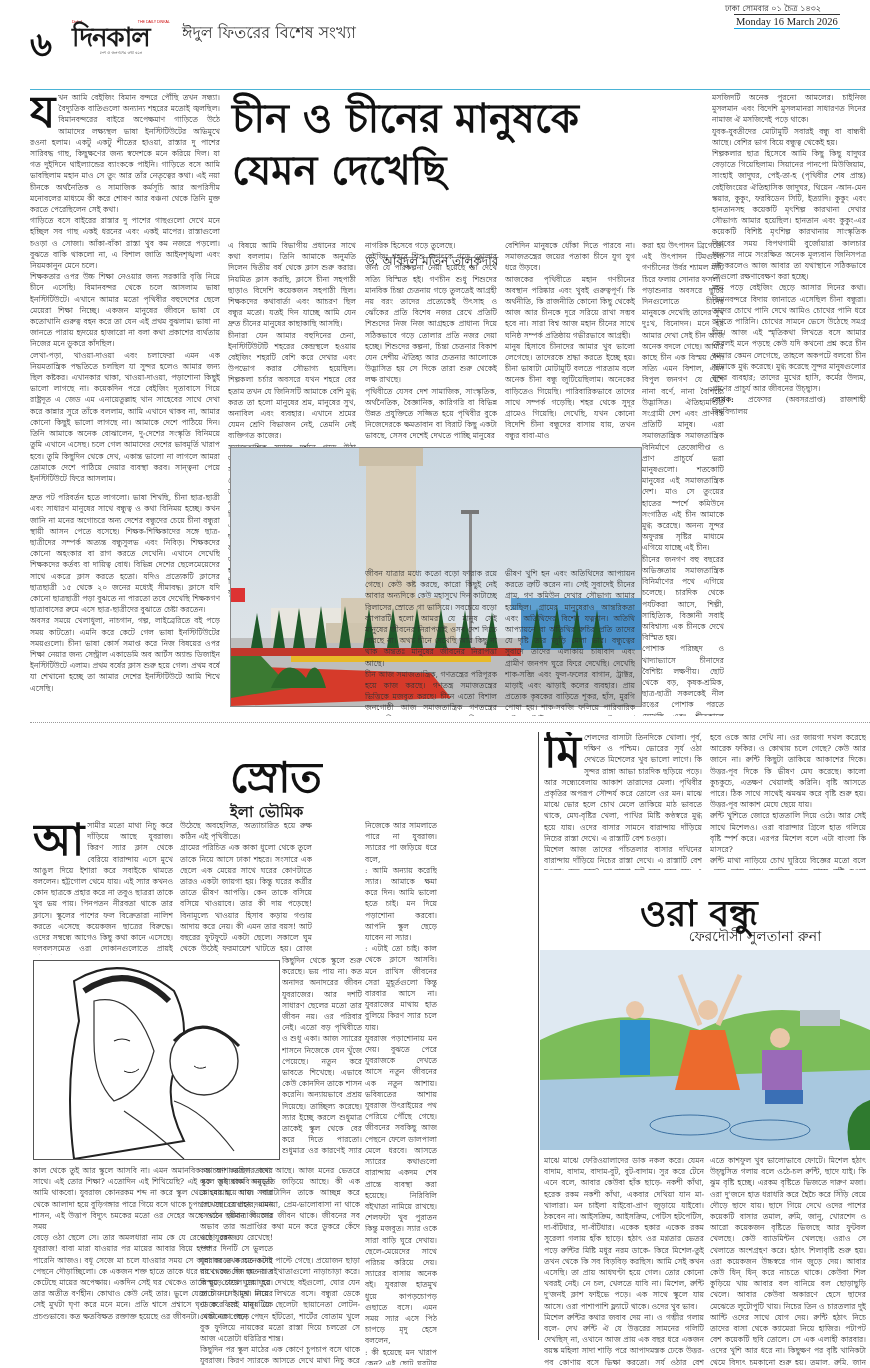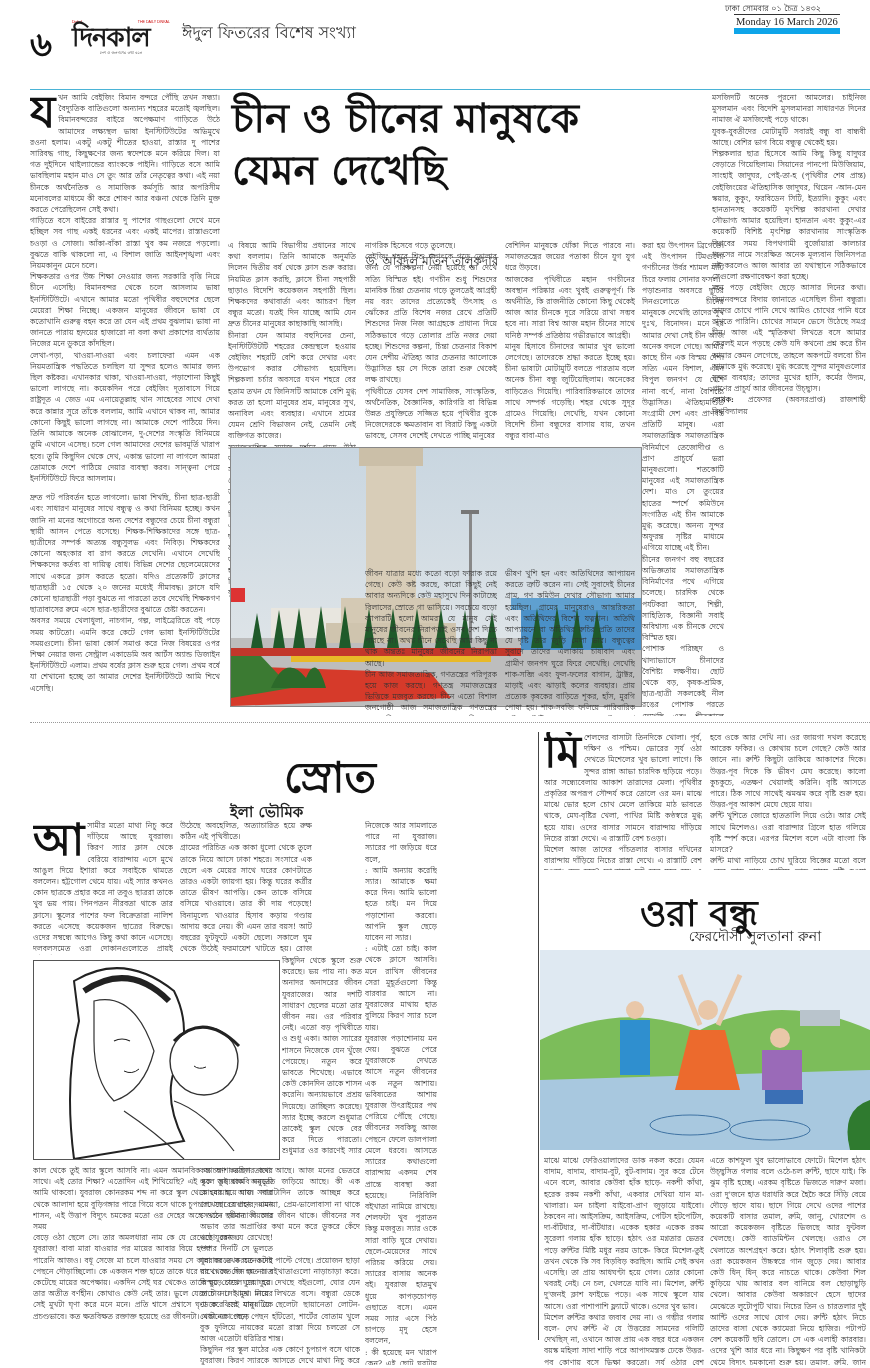--- a/index.html
+++ b/index.html
@@ -8,29 +8,29 @@
   .abs { position:absolute; }
   .txt { font-size:7.6px; line-height:11.2px; text-align:justify; color:#333; font-family:"DejaVu Serif", serif; overflow:hidden; }
   .txt p { margin:0; text-indent:0; }
   .pageno { left:30px; top:18px; font-size:34px; font-weight:bold; color:#111; font-family:"DejaVu Serif", serif; }
   .logo { left:72px; top:20px; width:98px; }
   .logo .top { display:flex; justify-content:space-between; font-size:3.6px; color:#c00; font-family:"Liberation Sans",sans-serif; }
   .logo .name { font-size:26px; font-weight:900; color:#1a1a1a; letter-spacing:-1px; line-height:26px; font-family:Liberation Sans, sans-serif; }
   .logo .tag { font-size:4px; color:#333; text-align:center; }
   .edition { left:182px; top:20px; font-size:16px; color:#333; }
   .date-bn { left:725px; top:2px; font-size:8px; color:#222; }
-  .date-en { left:734px; top:14px; font-size:10.5px; color:#222; font-family:"Liberation Serif", serif; border-top:1px solid #333; border-bottom:6px solid #0ea5e9; padding:1px 2px; }
+  .date-en { left:734px; top:14px; font-size:10.5px; color:#222; font-family:"Liberation Serif", serif; border-top:1px solid #333; border-bottom:1px solid #0ea5e9; padding:1px 2px; }
   .rule-blue { left:30px; top:89px; width:840px; height:1px; background:#4ab3d6; }
   .headline { left:232px; top:92px; width:400px; text-align:left; font-size:40px; font-weight:bold; line-height:52px; color:#111; }
   .byline1 { left:232px; top:208px; width:400px; text-align:center; font-size:12px; color:#222;margin-top:44px; }
   .dropcap { font-size:44px; font-weight:bold; float:left; line-height:36px; margin:2px 3px 0 0; color:#111; }
   .photo { left:230px; top:447px; width:410px; height:258px; border:1px solid #888; overflow:hidden; }
   .dotrule { left:30px; top:722px; width:840px; height:0; border-top:1px dotted #999; }
   .vrule { width:0; border-left:1px solid #444; }
-  .title2 { left:230px; top:745px; width:200px; text-align:center; font-size:42px; font-weight:bold; color:#111; }
+  .title2 { left:230px; top:745px; width:200px; font-size:42px; font-weight:bold; color:#111; }
   .byline2 { left:230px; top:800px; width:200px; font-size:15px; font-weight:bold; color:#222; }
   .title3 { left:640px; top:872px; width:230px; text-align:left; font-size:36px; font-weight:bold; color:#111;margin-top:14px; }
   .byline3 { left:640px; top:925px; width:230px; text-align:center; font-size:14px; color:#222; }
   .illus1 { left:33px; top:960px; width:245px; height:198px; border:1px solid #555; background:#fff; overflow:hidden; }
   .illus2 { left:540px; top:950px; width:330px; height:200px; overflow:hidden; }
 </style>
 </head>
 <body>
 
 <div class="abs pageno">৬</div>

